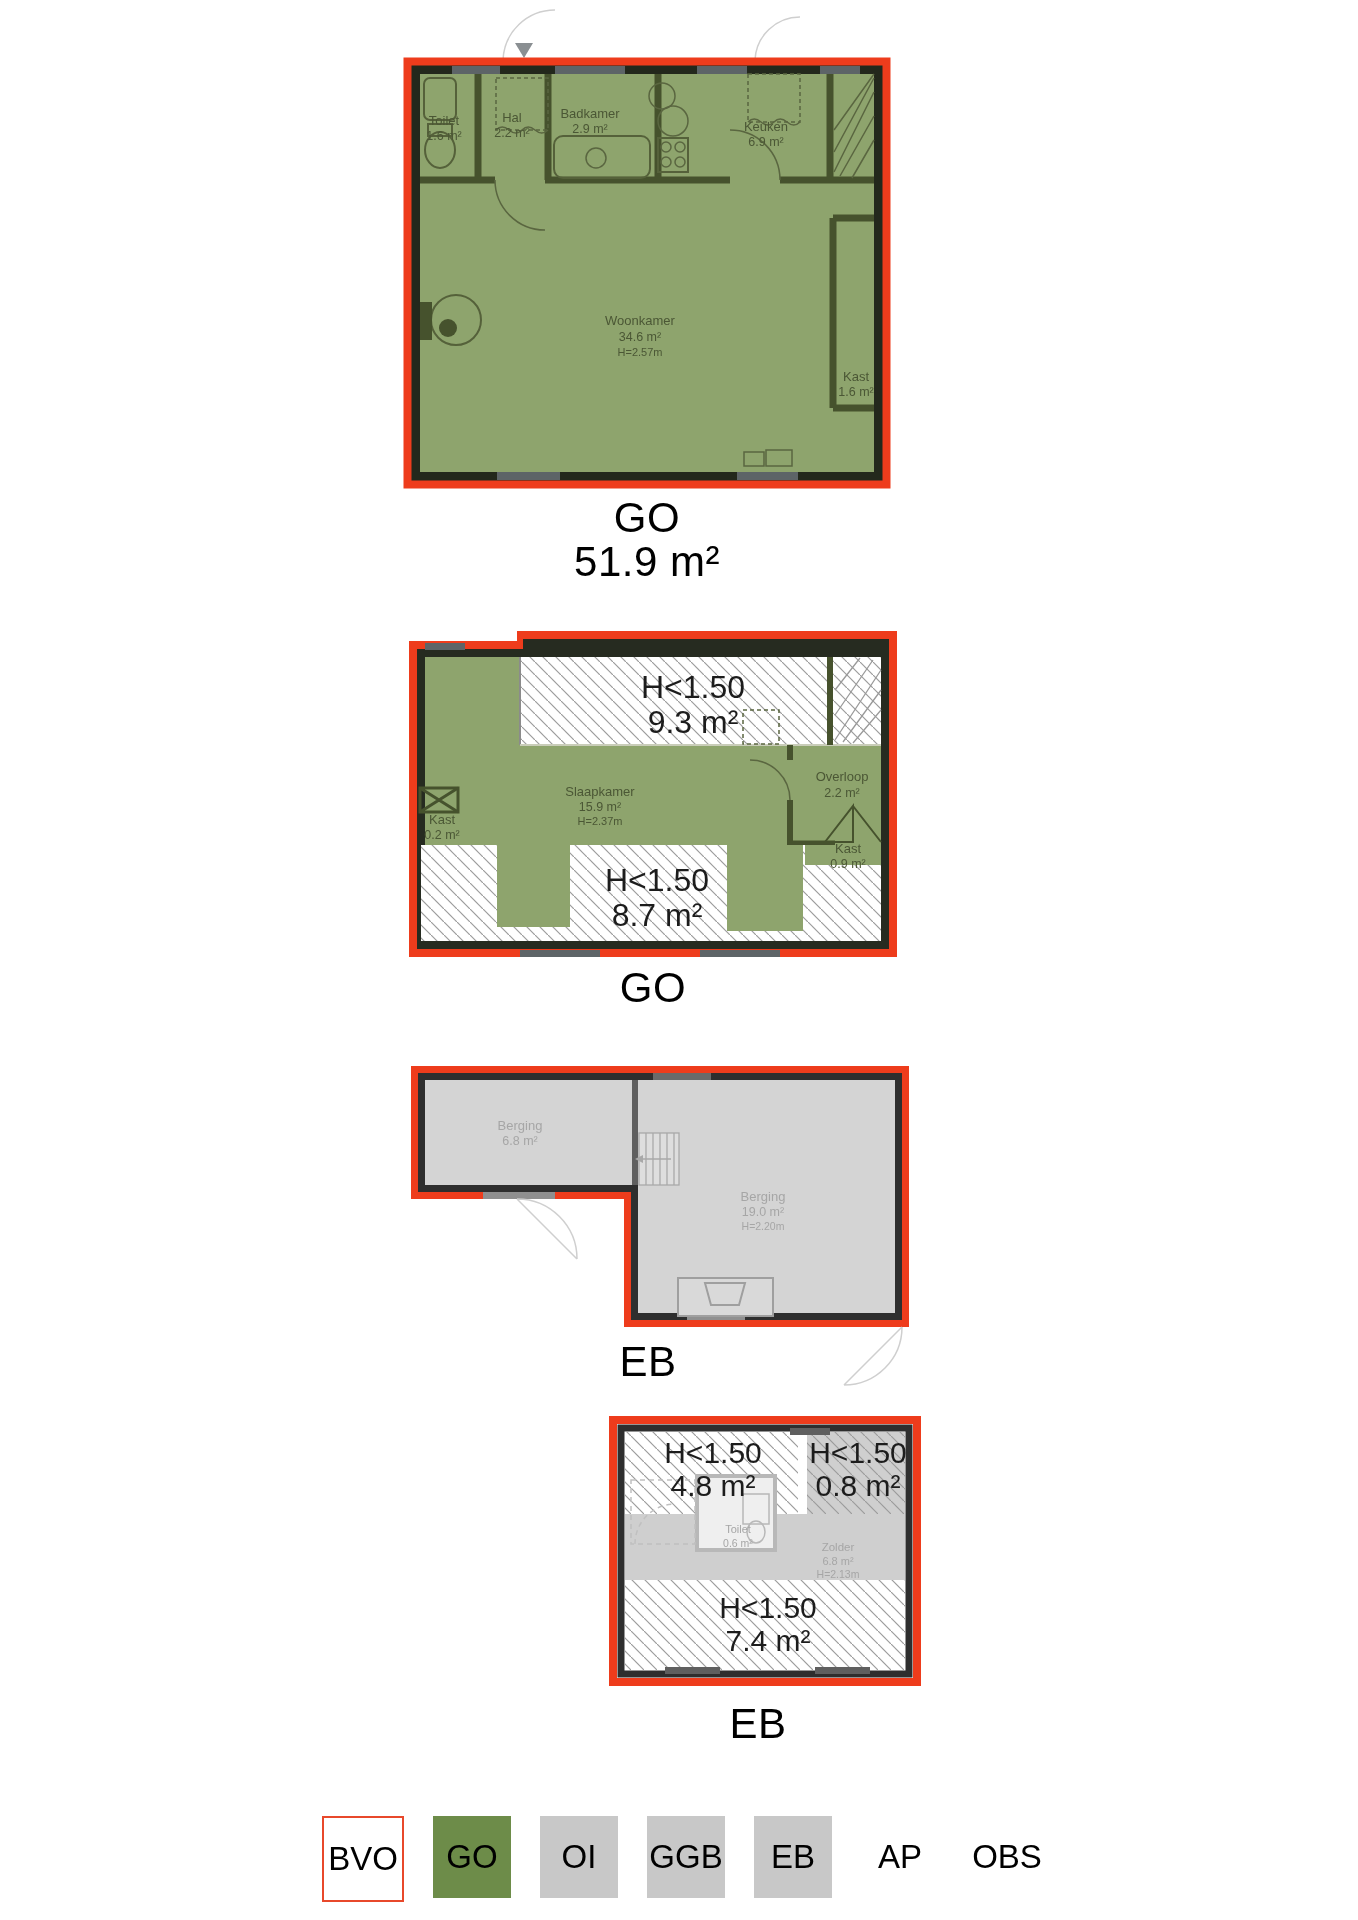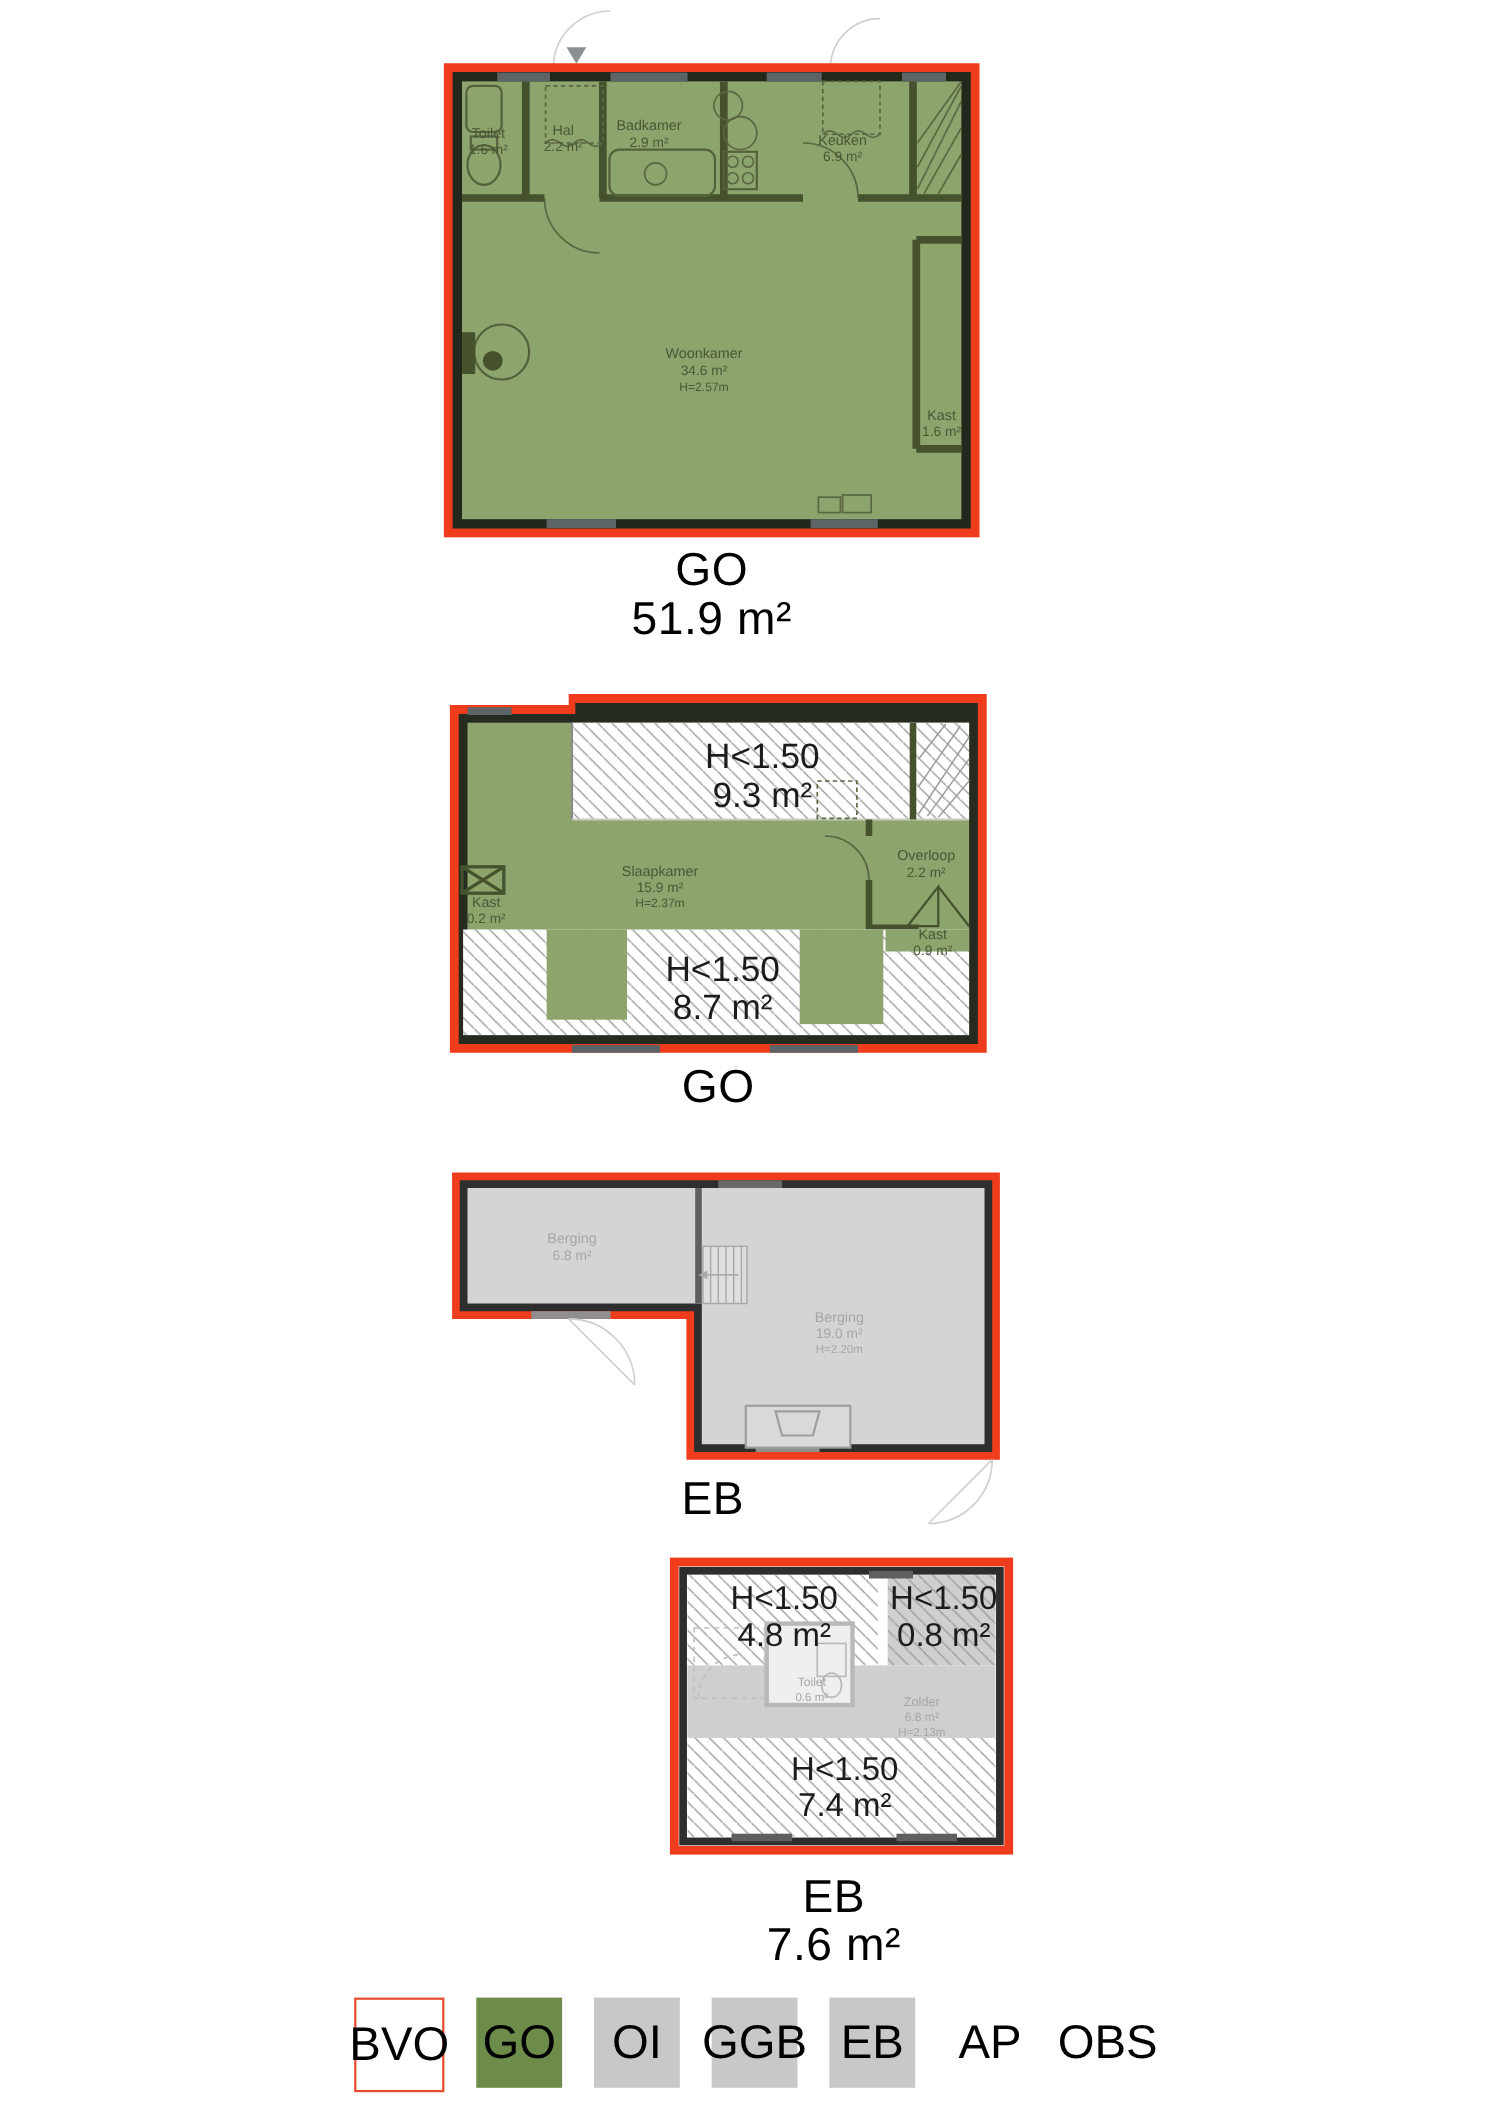--- a/index.html
+++ b/index.html
@@ -19,21 +19,21 @@
   .gray-name{font-size:13px;}
   .gray-area{font-size:12.5px;}
   .gray-h{font-size:10.5px;}
   .h150{fill:#1c1c1c;font-size:32px;text-anchor:middle;dominant-baseline:middle;}
   .h150-sm{fill:#1c1c1c;font-size:30px;text-anchor:middle;dominant-baseline:middle;}
   .fixture{stroke:#55613a;stroke-width:2;fill:none;}
   .fixture-thin{stroke:#5a6640;stroke-width:1.5;fill:none;}
   .gfix{stroke:#9f9f9f;stroke-width:2;fill:none;}
   .legend{position:absolute;left:322px;top:1816px;display:flex;gap:29px;}
   .legend .item{width:78px;height:82px;display:flex;align-items:center;justify-content:center;
-    font-size:43px;color:#000;}
+    font-size:33px;color:#000;}
   .legend .outlined{background:#fff;border:2px solid #e8482b;}
   .legend .green{background:#6d8c49;}
   .legend .gray{background:#c8c8c8;text-align:right;}
   .legend .plain{background:transparent;}
 </style>
 </head>
 <body>
 
 <div class="stage">
 
@@ -258,21 +258,20 @@
       <text class="gray-area" style="font-size:10.5px;" x="133" y="134">0.6 m²</text>
       <text class="gray-name" style="font-size:11.5px;" x="233" y="138">Zolder</text>
       <text class="gray-area" style="font-size:11px;" x="233" y="152">6.8 m²</text>
       <text class="gray-h" x="233" y="165">H=2.13m</text>
       <text class="h150-sm" x="163" y="200">H&lt;1.50</text>
       <text class="h150-sm" x="163" y="233">7.4 m²</text>
     </g>
   </svg>
   <div class="plan-label" style="left:608px;top:1702px;width:300px;">
     <span class="l1">EB</span>
-    <span class="l2">7.6 m²</span>
   </div>
 
   <div class="legend">
     <div class="item outlined">BVO</div>
     <div class="item green">GO</div>
     <div class="item gray">OI</div>
     <div class="item gray">GGB</div>
     <div class="item gray">EB</div>
     <div class="item plain">AP</div>
     <div class="item plain">OBS</div>

